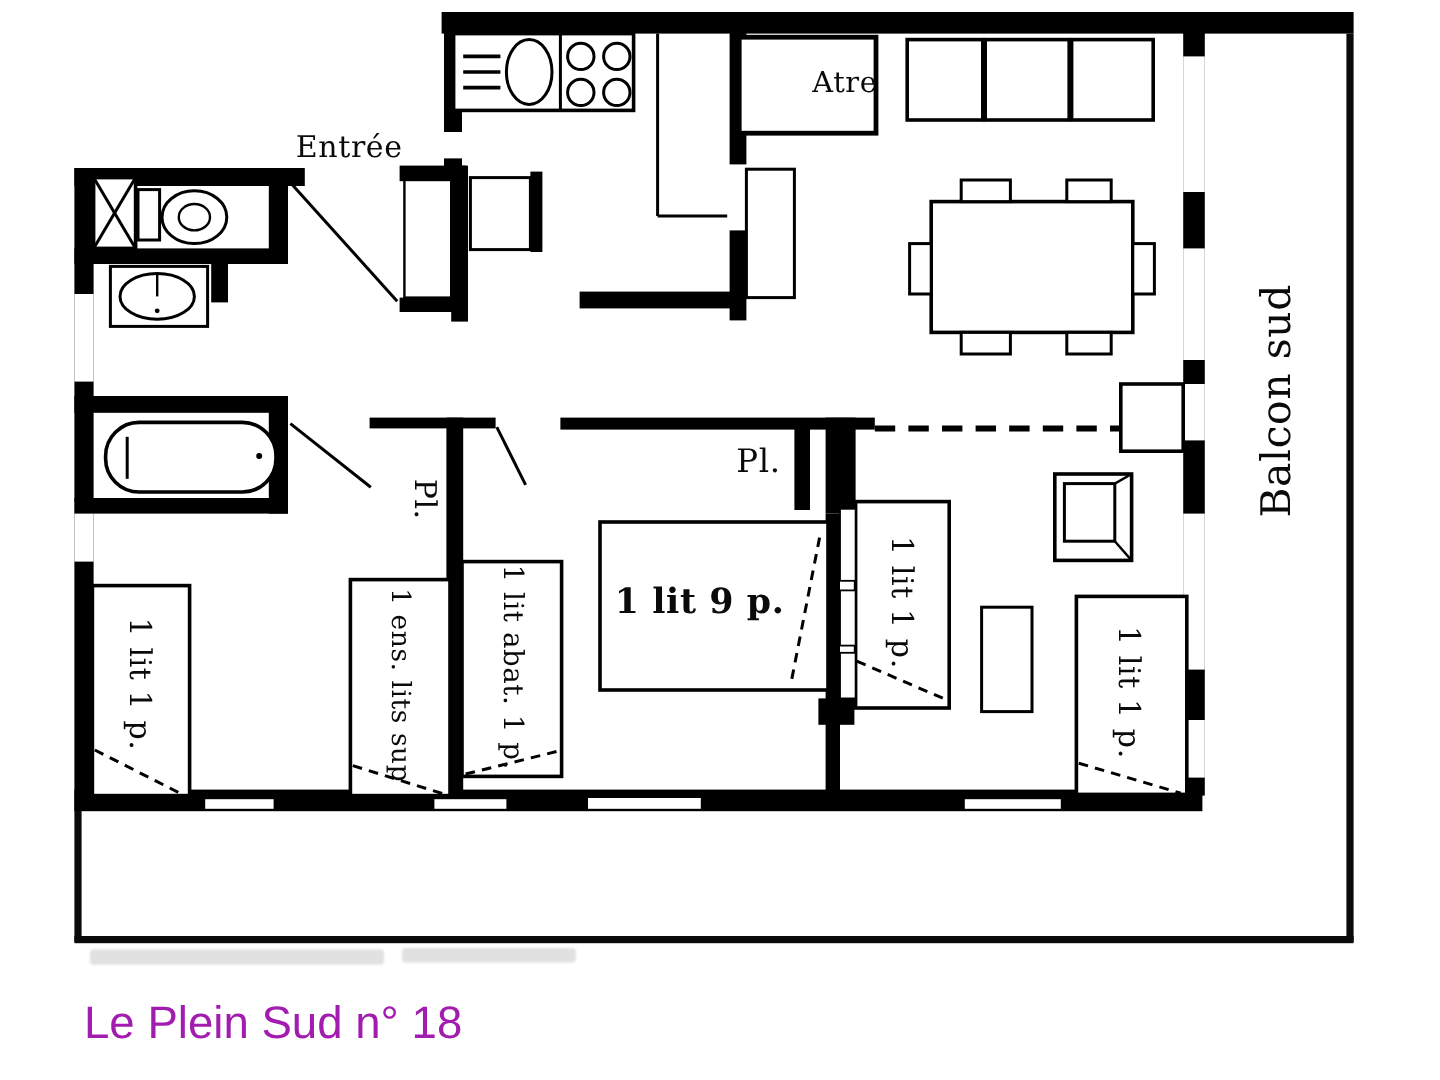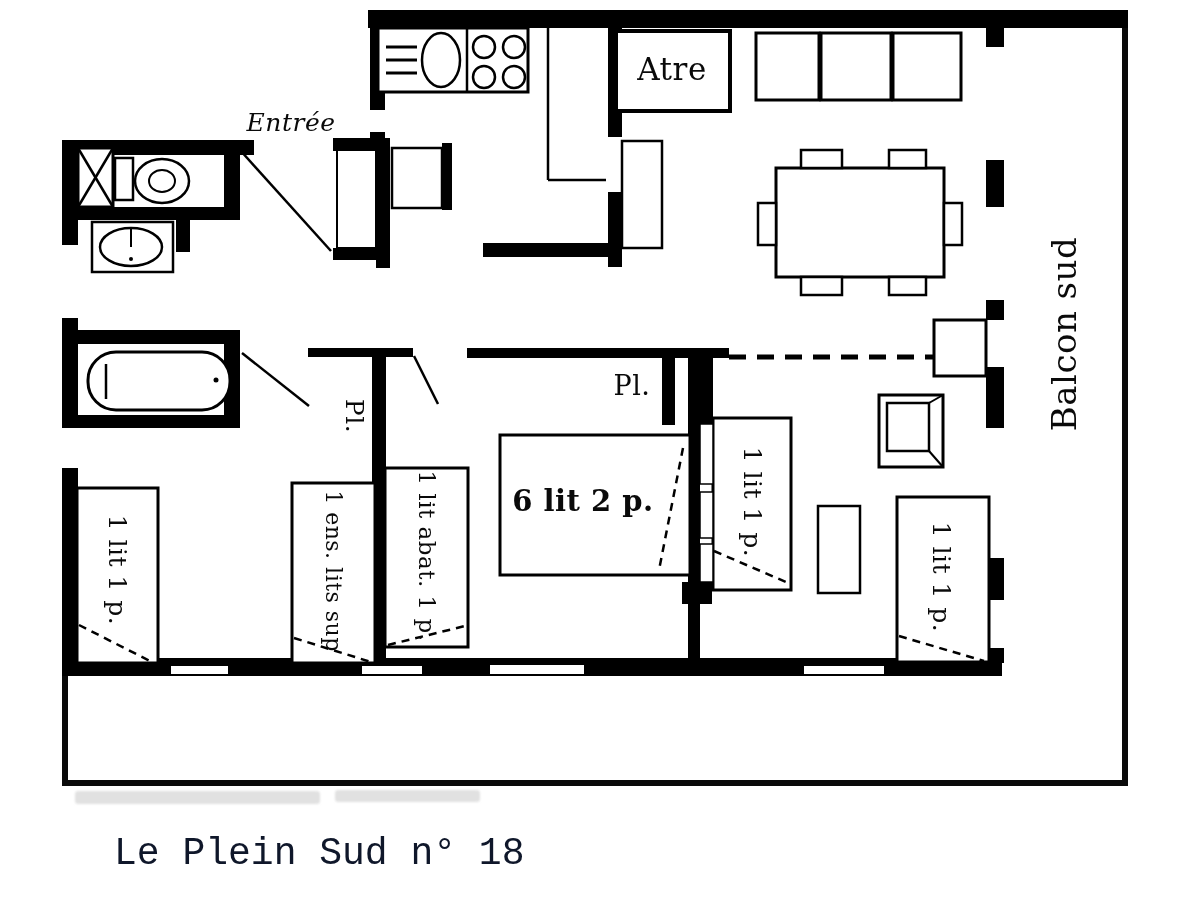--- a/index.html
+++ b/index.html
@@ -5,21 +5,21 @@
   html,body{margin:0;padding:0;background:#fff;}
   #stage{position:relative;width:1200px;height:900px;background:#fff;overflow:hidden;
          font-family:"DejaVu Serif",serif;}
   #plan-svg{position:absolute;left:0;top:0;}
   .lbl{position:absolute;color:#0a0a0a;white-space:nowrap;
        transform:translate(-50%,-50%);letter-spacing:0.5px;}
   .v90{transform:translate(-50%,-50%) rotate(90deg);}
   .v270{transform:translate(-50%,-50%) rotate(-90deg);}
   .bold{font-weight:bold;}
   #plan-title{position:absolute;left:70px;top:832px;transform:none;
-      font-family:Liberation Mono, monospace;font-size:38px;color:#0f172a;letter-spacing:0px;margin-left:44px;}
+      font-family:Liberation Sans, sans-serif;font-size:38px;color:#a21caf;letter-spacing:0px;}
   .watermark{position:absolute;background:#d2d2d2;opacity:.65;filter:blur(1px);border-radius:3px;}
 </style>
 </head>
 <body>
 
 <div id="stage">
 
 <svg id="plan-svg" width="1200" height="900" viewBox="0 0 1200 900">
 
   <rect x="1122" y="28" width="6" height="757" fill="#0a0a0a"></rect>
@@ -129,29 +129,29 @@
   <line x1="294" y1="638" x2="371" y2="662" stroke="#000" stroke-width="2.5" stroke-dasharray="8 6"></line>
   <line x1="388" y1="645" x2="465" y2="626" stroke="#000" stroke-width="2.5" stroke-dasharray="8 6"></line>
   <line x1="714" y1="551" x2="786" y2="582" stroke="#000" stroke-width="2.5" stroke-dasharray="8 6"></line>
   <line x1="899" y1="636" x2="984" y2="661" stroke="#000" stroke-width="2.5" stroke-dasharray="8 6"></line>
 
   <line x1="240" y1="150" x2="331" y2="251" stroke="#000" stroke-width="2.5"></line>
   <line x1="242" y1="353" x2="309" y2="406" stroke="#000" stroke-width="2.5"></line>
   <line x1="414" y1="356" x2="438" y2="404" stroke="#000" stroke-width="2.5"></line>
 </svg>
 
-<div class="lbl" style="left:291px;top:122px;font-size:25px;font-style:italic;">Entrée</div>
-<div class="lbl" style="left:672px;top:69px;font-size:31px;">Atre</div>
+<div class="lbl" style="left:291px;top:122px;font-size:25px;">Entrée</div>
+<div class="lbl" style="left:704px;top:69px;font-size:24px;">Atre</div>
 <div class="lbl v270" style="left:1064px;top:334px;font-size:34px;">Balcon sud</div>
 <div class="lbl v90" style="left:354px;top:416px;font-size:25px;">Pl.</div>
 <div class="lbl" style="left:632px;top:385px;font-size:27px;">Pl.</div>
 <div class="lbl v90" style="left:117px;top:570px;font-size:25px;">1 lit 1 p.</div>
 <div class="lbl v90" style="left:333px;top:571px;font-size:22px;">1 ens. lits sup</div>
 <div class="lbl v90" style="left:427px;top:556px;font-size:23px;">1 lit abat. 1 p.</div>
-<div class="lbl bold" style="left:583px;top:501px;font-size:29px;">6 lit 2 p.</div>
+<div class="lbl bold" style="left:583px;top:501px;font-size:29px;">1 lit 9 p.</div>
 <div class="lbl v90" style="left:752px;top:502px;font-size:25px;">1 lit 1 p.</div>
 <div class="lbl v90" style="left:941px;top:577px;font-size:25px;">1 lit 1 p.</div>
 
 <div class="watermark" style="left:75px;top:791px;width:245px;height:13px;"></div>
 <div class="watermark" style="left:335px;top:790px;width:145px;height:12px;"></div>
 
 <div class="lbl" id="plan-title">Le Plein Sud n° 18</div>
 
 </div>
 

